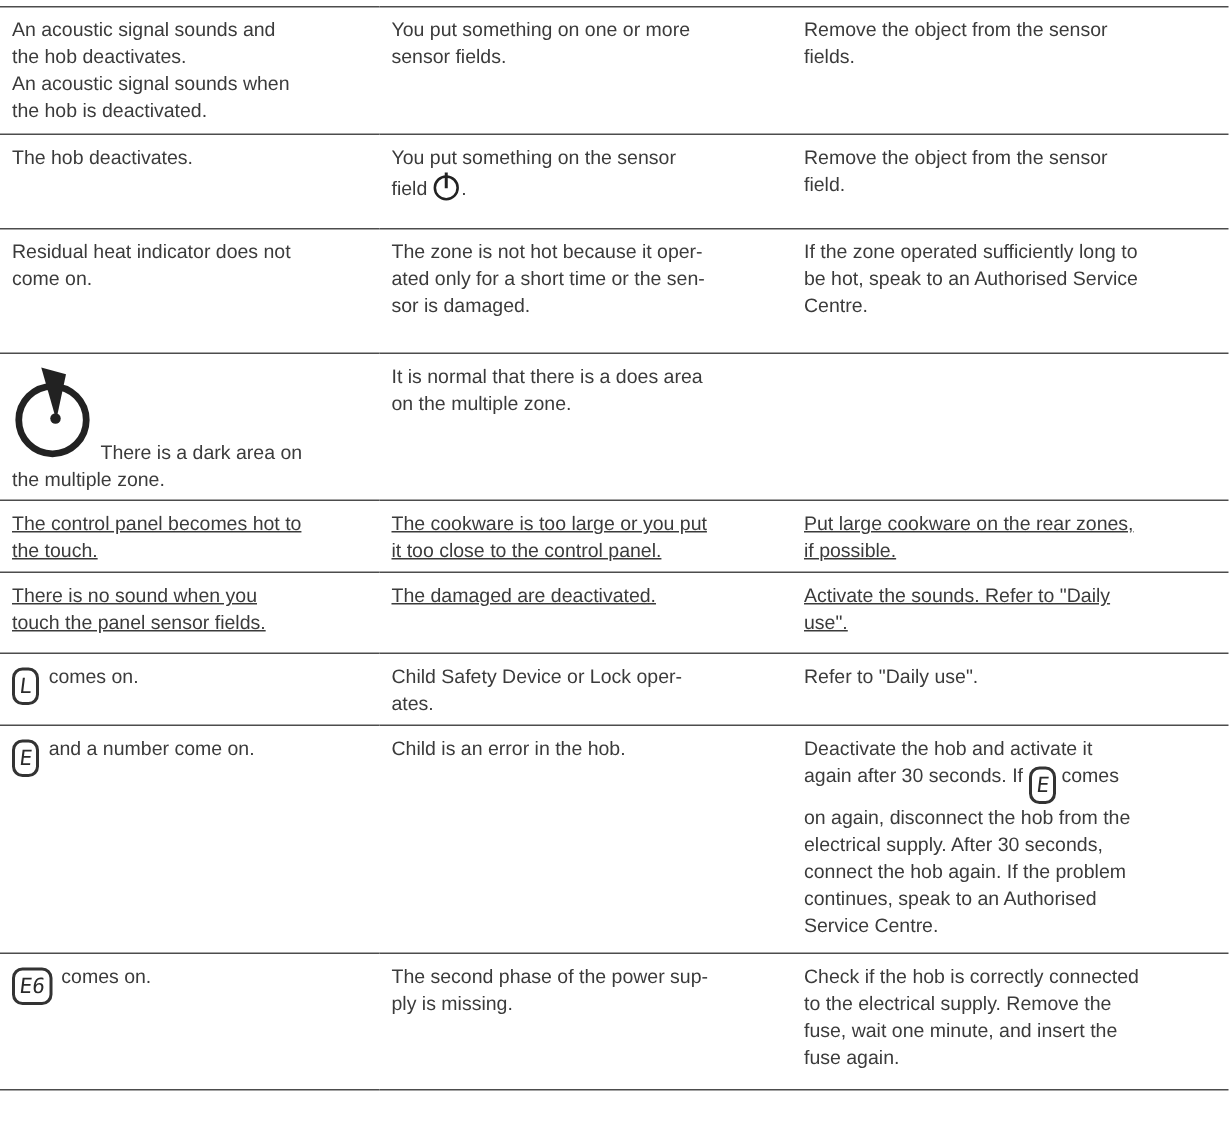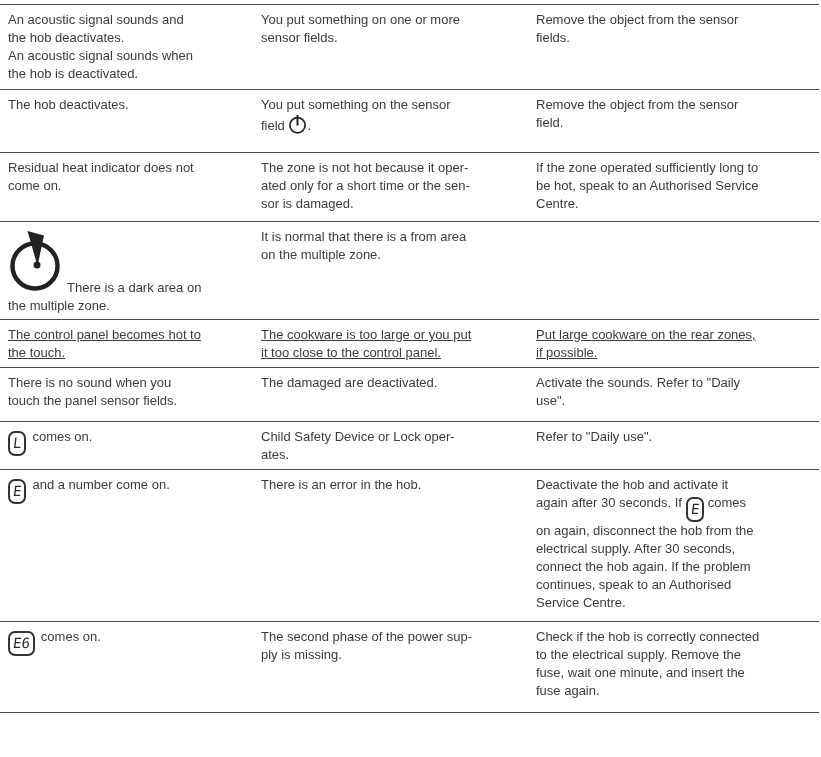--- a/index.html
+++ b/index.html
@@ -30,25 +30,25 @@
     padding: 6px 6px 4px 8px;
     box-sizing: border-box;
     word-wrap: break-word;
   }
   td.c1 { width: 253px; }
   td.c2 { width: 275px; }
   td.c3 { width: 291px; }
   .ml { white-space: pre-line; }
   tr.r1  { height: 85px; }
   tr.r2  { height: 63px; }
-  tr.r3  { height: 69px; }
+  tr.r3  { height: 83px; }
   tr.r4  { height: 43px; }
   tr.r5  { height: 93px; }
   tr.r6  { height: 48px; text-decoration: underline; }
-  tr.r7  { height: 54px; }
+  tr.r7  { height: 54px; text-decoration: underline; }
   tr.r8  { height: 48px; }
   tr.r9  { height: 152px; }
   tr.r10 { height: 91px; }
   .badge {
     display: inline-block;
     box-sizing: border-box;
     min-width: 17px;
     height: 25px;
     line-height: 21px;
     padding: 0 3px;
@@ -113,21 +113,21 @@
 
     <tr class="r5">
       <td class="c1">
         <svg class="dark-svg" width="54" height="64" viewBox="0 0 54 64">
             <circle cx="27" cy="38" r="22.5" fill="none" stroke="#222222" stroke-width="4.5"></circle>
             <path d="M19.5 3 L36 7.5 L29.5 38 Z" fill="#222222"></path>
             <circle cx="29" cy="37" r="3.5" fill="#222222"></circle>
           </svg><span>There is a dark area on</span><br>
         <span>the multiple zone.</span>
       </td>
-      <td class="c2"><span class="ml">It is normal that there is a from area
+      <td class="c2"><span class="ml">It is normal that there is a does area
 on the multiple zone.</span></td>
       <td class="c3"><span class="ml"></span></td>
     </tr>
 
     <tr class="r6">
       <td class="c1"><span class="ml">The control panel becomes hot to
 the touch.</span></td>
       <td class="c2"><span class="ml">The cookware is too large or you put
 it too close to the control panel.</span></td>
       <td class="c3"><span class="ml">Put large cookware on the rear zones,
@@ -148,21 +148,21 @@
       </td>
       <td class="c2"><span class="ml">Child Safety Device or Lock oper-
 ates.</span></td>
       <td class="c3"><span class="ml">Refer to "Daily use".</span></td>
     </tr>
 
     <tr class="r9">
       <td class="c1">
         <span class="badge"><span class="seg">E</span></span><span class="after-badge">and a number come on.</span>
       </td>
-      <td class="c2"><span class="ml">There is an error in the hob.</span></td>
+      <td class="c2"><span class="ml">Child is an error in the hob.</span></td>
       <td class="c3">
         <span>Deactivate the hob and activate it</span><br>
         <span>again after 30 seconds. If </span><span class="badge"><span class="seg">E</span></span><span> comes</span><br>
         <span class="ml">on again, disconnect the hob from the
 electrical supply. After 30 seconds,
 connect the hob again. If the problem
 continues, speak to an Authorised
 Service Centre.</span>
       </td>
     </tr>

